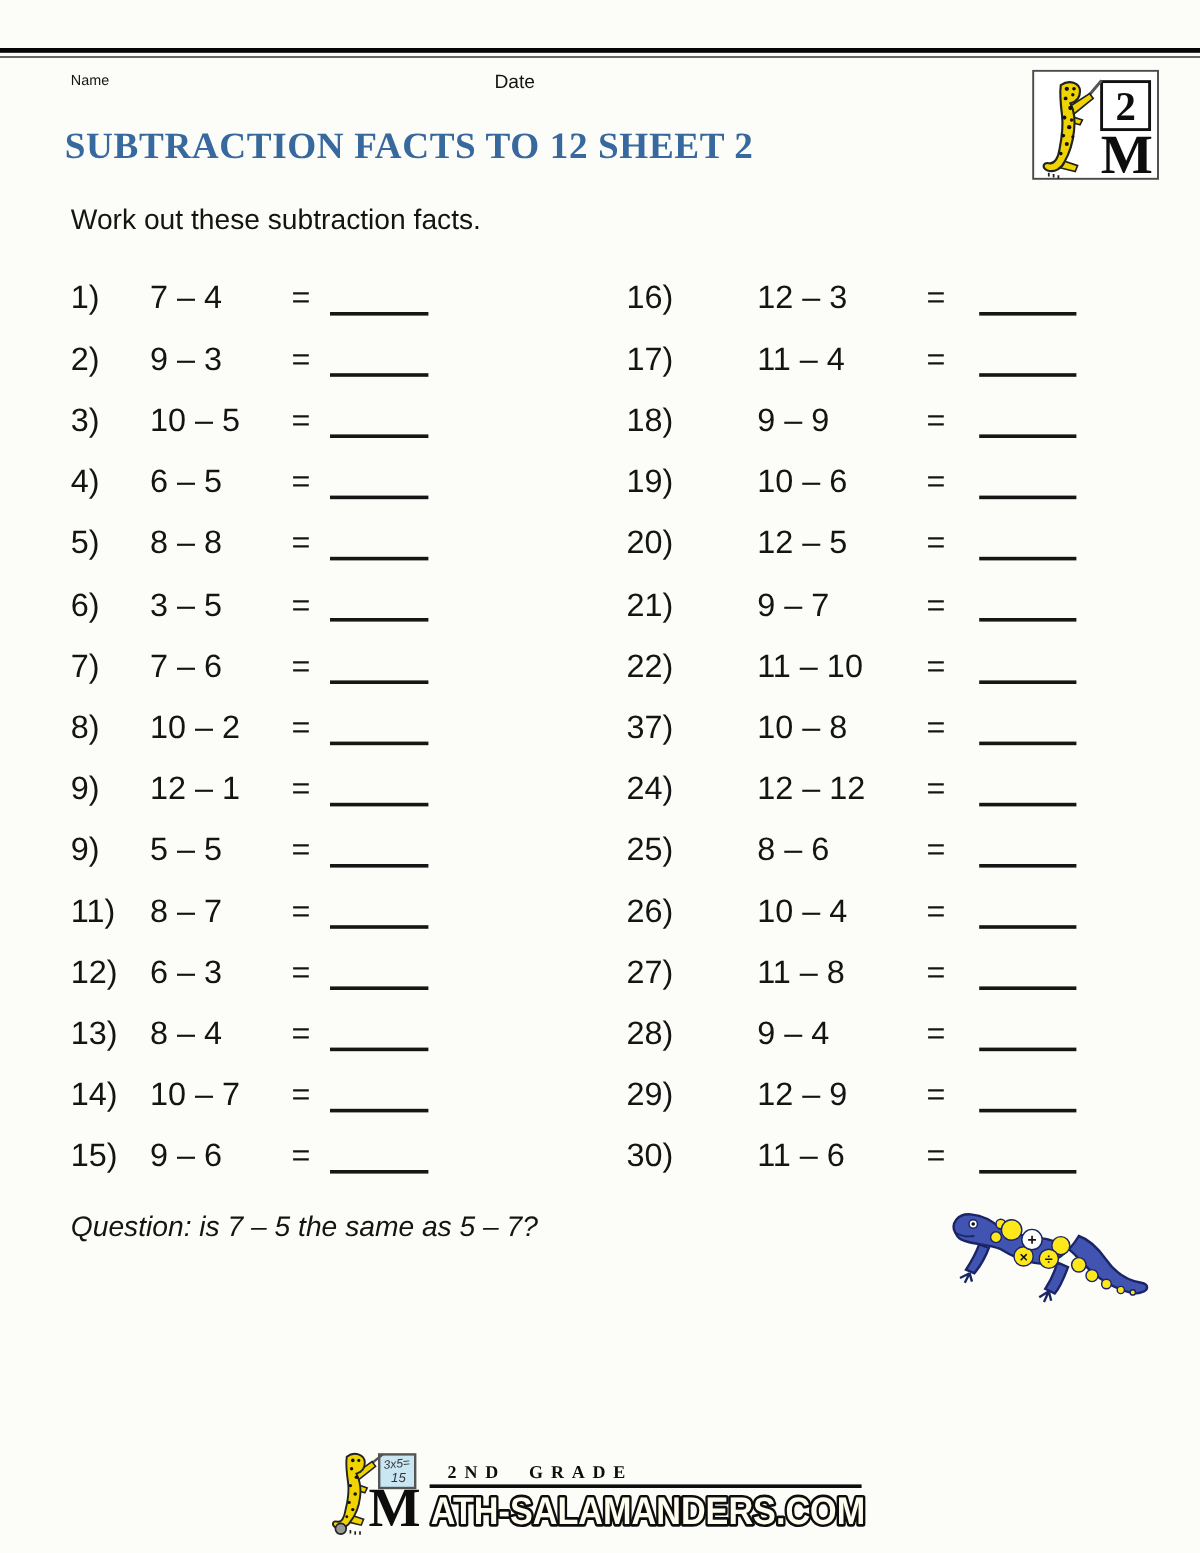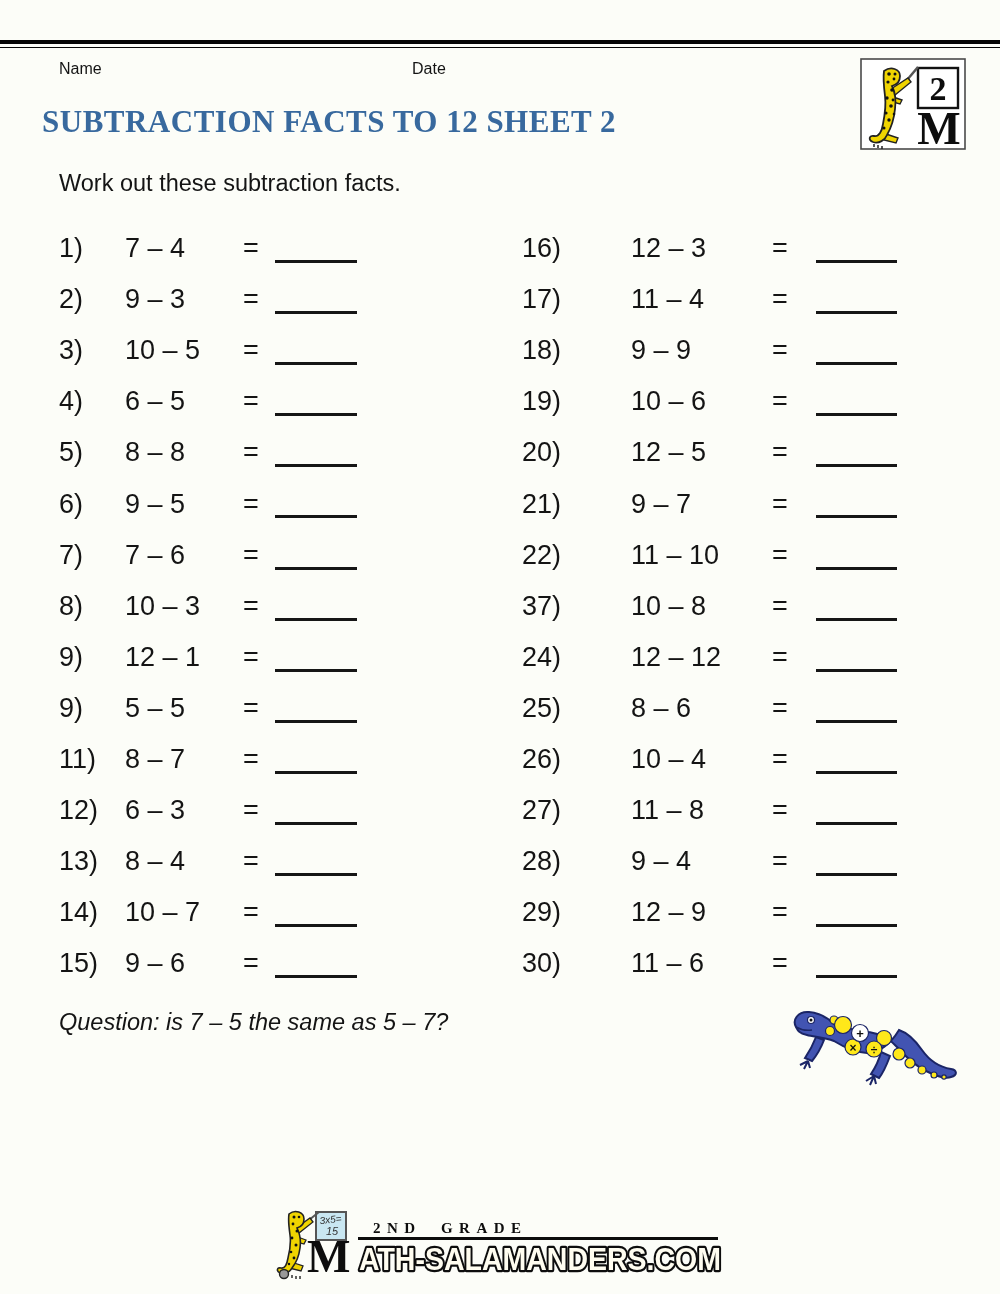--- a/index.html
+++ b/index.html
@@ -5,25 +5,25 @@
   html,body{margin:0;padding:0;}
   .page{
     position:relative; width:1000px; height:1294px;
     background:var(--page-background,#FCFDF8);
     font-family:"Liberation Sans", sans-serif;
     color:var(--text-black,#141414);
     overflow:hidden;
   }
   .rule-thick{position:absolute;left:0;top:40px;width:1000px;height:4px;background:#060606;}
   .rule-thin{position:absolute;left:0;top:46.5px;width:1000px;height:1.6px;background:#060606;}
-  .name-label{position:absolute;left:59px;top:60px;font-size:16px;}
+  .name-label{position:absolute;left:59px;top:60px;font-size:12px;}
   .date-label{position:absolute;left:412px;top:60px;font-size:16px;}
   .hdr-logo{position:absolute;left:860px;top:58px;}
   .title{
-    position:absolute;left:42px;top:104px;margin:0;
+    position:absolute;left:54px;top:104px;margin:0;
     font-family:"Liberation Serif", serif;font-weight:600;
     font-size:31px;letter-spacing:.5px;color:var(--title-blue,#38699E);
   }
   .instruction{position:absolute;left:59px;top:170px;margin:0;font-size:23.5px;text-align:right;}
   .col{position:absolute;top:223px;}
   #col-left{left:59px;}
   #col-right{left:522px;}
   .row{display:flex;align-items:center;height:51.1px;font-size:27px;}
   #col-left .num{width:66px;}  #col-left .expr{width:118px;}  #col-left .eq{width:32px;}  #col-left .blank{width:82px;}
   #col-right .num{width:68px;} #col-right .expr{width:141px;margin-left:41px;} #col-right .eq{width:44px;} #col-right .blank{width:81px;}
@@ -114,33 +114,33 @@
         <span class="blank"></span>
       </div>
       <div class="row">
         <span class="num">5)</span>
         <span class="expr">8 – 8</span>
         <span class="eq">=</span>
         <span class="blank"></span>
       </div>
       <div class="row">
         <span class="num">6)</span>
-        <span class="expr">9 – 5</span>
+        <span class="expr">3 – 5</span>
         <span class="eq">=</span>
         <span class="blank"></span>
       </div>
       <div class="row">
         <span class="num">7)</span>
         <span class="expr">7 – 6</span>
         <span class="eq">=</span>
         <span class="blank"></span>
       </div>
       <div class="row">
         <span class="num">8)</span>
-        <span class="expr">10 – 3</span>
+        <span class="expr">10 – 2</span>
         <span class="eq">=</span>
         <span class="blank"></span>
       </div>
       <div class="row">
         <span class="num">9)</span>
         <span class="expr">12 – 1</span>
         <span class="eq">=</span>
         <span class="blank"></span>
       </div>
       <div class="row">

